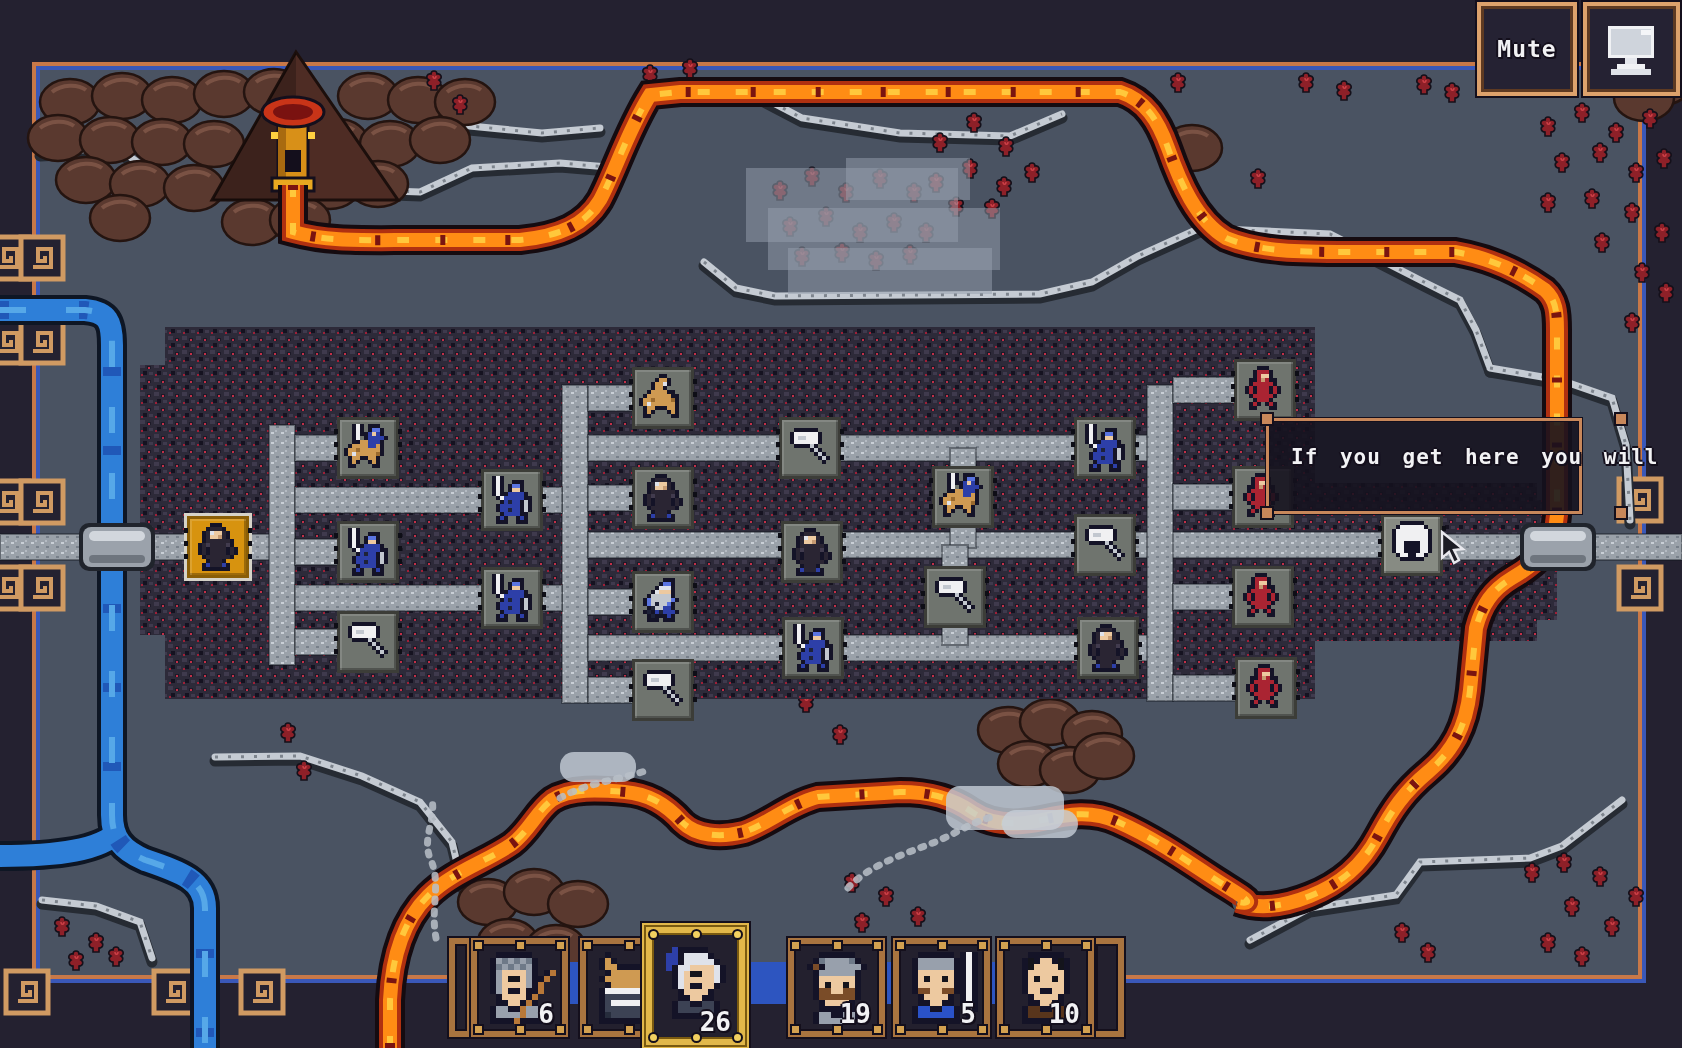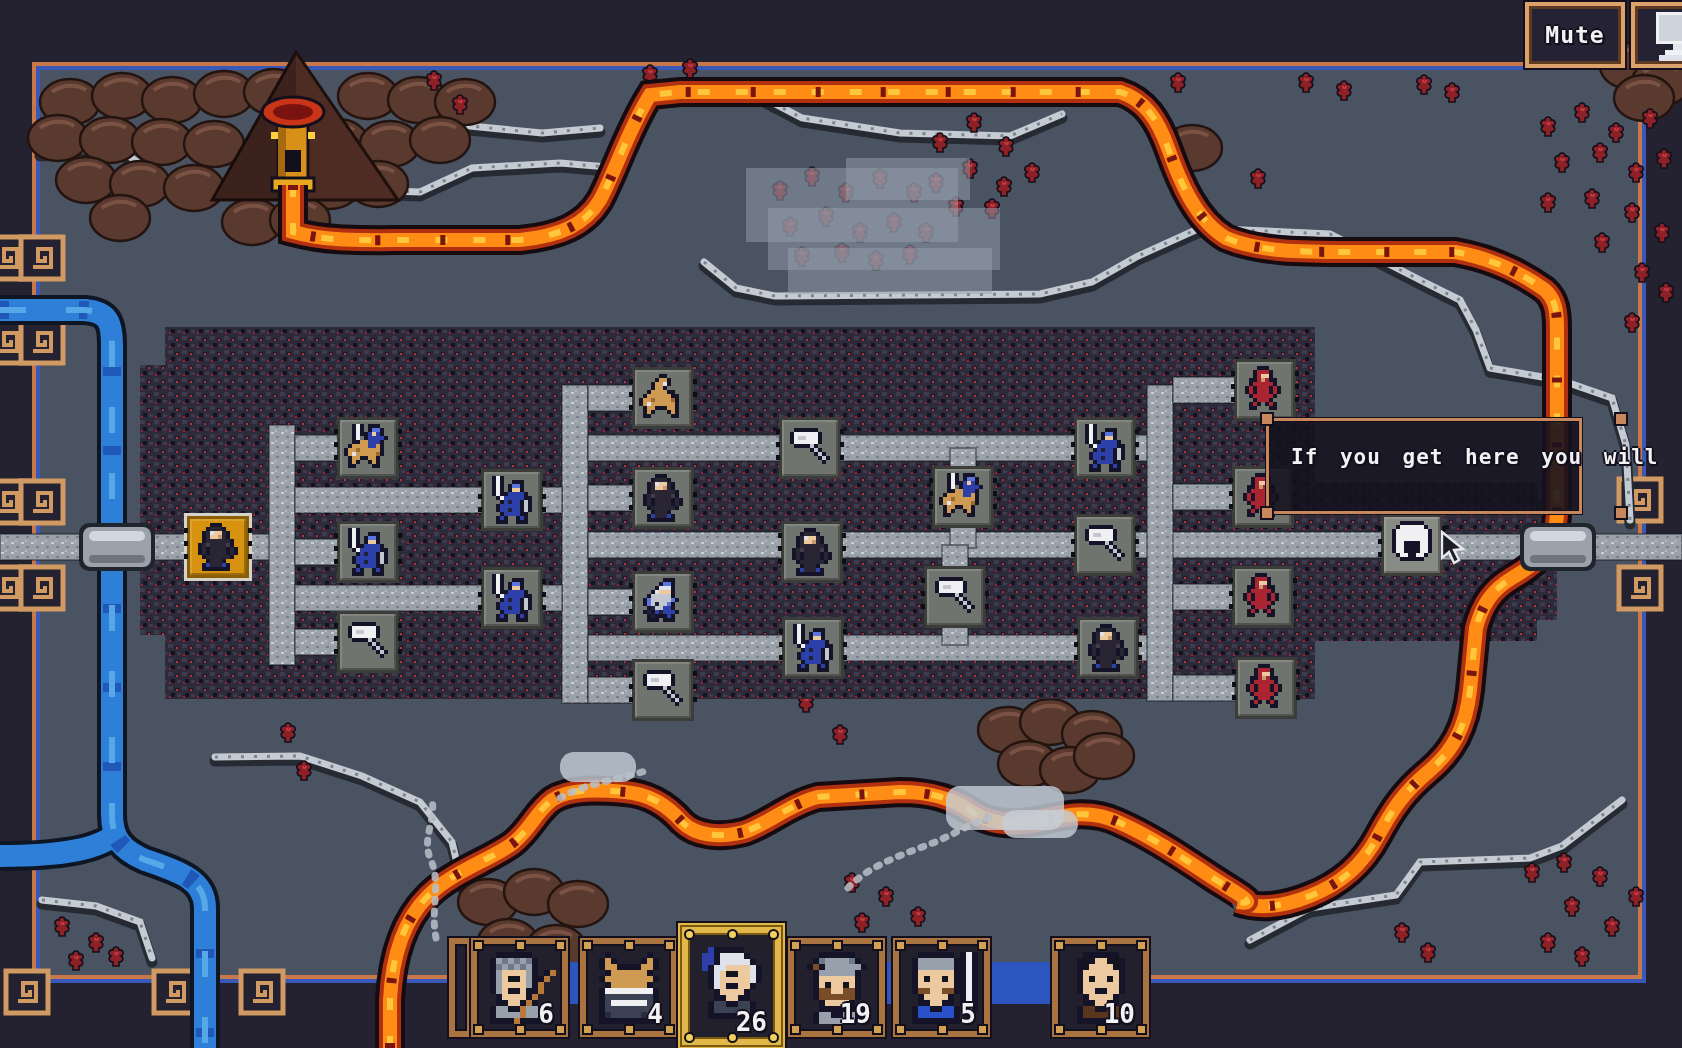--- a/index.html
+++ b/index.html
@@ -18,23 +18,23 @@
   .node::after{right:-6px;}
   .node.start{background:#d7930f;border-color:#8a5e06;outline:3px solid #d6d3c8;}
   .node.end{background:#878b83;}
   
   .tooltip{position:absolute;background:rgba(20,17,30,.88);border:3px solid #c8875a;
            box-shadow:0 0 0 1px #140f1c, inset 0 0 0 1px #140f1c;box-sizing:border-box;
            padding:18px 20px 10px 22px;z-index:40;}
   .tooltip .tl{font-size:21px;line-height:37px;letter-spacing:1px;word-spacing:8px;white-space:nowrap;}
   .tt-knob{position:absolute;width:14px;height:14px;background:#c8875a;border:2px solid #140f1c;box-sizing:border-box;z-index:41;}
   
-  .tr-btn{position:absolute;top:2px;height:66px;background:#252233;border:4px solid #dda26c;
+  .tr-btn{position:absolute;top:2px;height:94px;background:#252233;border:4px solid #dda26c;
           box-shadow:inset 0 0 0 3px #5e3a22,0 0 0 2px #140f1c;box-sizing:border-box;z-index:50;
-          display:flex;align-items:center;justify-content:center;margin-left:48px;}
+          display:flex;align-items:center;justify-content:center;}
   .mute-label{font-size:23px;letter-spacing:1px;}
   .monitor{position:relative;width:52px;height:46px;}
   .monitor .scr{position:absolute;left:2px;top:0;width:46px;height:32px;background:#cfd4dc;border:3px solid #f0f1f4;box-sizing:border-box;}
   .monitor .glint{position:absolute;right:7px;top:4px;width:10px;height:5px;background:#f4f5f8;}
   .monitor .neck{position:absolute;left:19px;top:32px;width:12px;height:6px;background:#e4e6ec;}
   .monitor .base1{position:absolute;left:11px;top:38px;width:28px;height:5px;background:#f0f1f4;}
   .monitor .base2{position:absolute;left:5px;top:43px;width:40px;height:6px;background:#dfe2e8;}
   
   .bar-strip{position:absolute;background:#2d55c0;z-index:58;}
   .pframe{position:absolute;top:938px;width:97px;height:99px;background:#23202e;
@@ -2331,21 +2331,21 @@
         <rect x="60" y="66" width="6" height="6" fill="#141327"></rect>
       </svg>
       <div class="knob" style="left: -4px; top: -4px;"></div>
       <div class="knob" style="right: -4px; top: -4px;"></div>
       <div class="knob" style="left: -4px; bottom: -4px;"></div>
       <div class="knob" style="right: -4px; bottom: -4px;"></div>
       <div class="knob" style="left: 50%; margin-left: -5px; top: -4px;"></div>
       <div class="knob" style="left: 50%; margin-left: -5px; bottom: -4px;"></div>
       <span class="pcount px">4</span>
     </div>
-    <div class="pframe sel" style="left: 682px;">
+    <div class="pframe sel" style="left: 646px;">
       <svg width="72" height="72" shape-rendering="crispEdges" class="psprite" style="position: absolute; left: 50%; top: 14px; transform: translateX(-50%);">
         <rect x="12" y="0" width="6" height="6" fill="#2d3fa8"></rect>
         <rect x="18" y="0" width="6" height="6" fill="#141327"></rect>
         <rect x="24" y="0" width="6" height="6" fill="#141327"></rect>
         <rect x="30" y="0" width="6" height="6" fill="#141327"></rect>
         <rect x="36" y="0" width="6" height="6" fill="#141327"></rect>
         <rect x="42" y="0" width="6" height="6" fill="#141327"></rect>
         <rect x="6" y="6" width="6" height="6" fill="#2d3fa8"></rect>
         <rect x="12" y="6" width="6" height="6" fill="#2d3fa8"></rect>
         <rect x="18" y="6" width="6" height="6" fill="#141327"></rect>
@@ -2671,21 +2671,21 @@
         <rect x="48" y="66" width="6" height="6" fill="#141327"></rect>
       </svg>
       <div class="knob" style="left: -4px; top: -4px;"></div>
       <div class="knob" style="right: -4px; top: -4px;"></div>
       <div class="knob" style="left: -4px; bottom: -4px;"></div>
       <div class="knob" style="right: -4px; bottom: -4px;"></div>
       <div class="knob" style="left: 50%; margin-left: -5px; top: -4px;"></div>
       <div class="knob" style="left: 50%; margin-left: -5px; bottom: -4px;"></div>
       <span class="pcount px">5</span>
     </div>
-    <div class="pframe" style="left: 1052px; text-align: center;">
+    <div class="pframe" style="left: 997px; text-align: center;">
       <svg width="72" height="72" shape-rendering="crispEdges" class="psprite" style="position: absolute; left: 50%; top: 8px; transform: translateX(-50%);">
         <rect x="18" y="0" width="6" height="6" fill="#141327"></rect>
         <rect x="24" y="0" width="6" height="6" fill="#141327"></rect>
         <rect x="30" y="0" width="6" height="6" fill="#141327"></rect>
         <rect x="36" y="0" width="6" height="6" fill="#141327"></rect>
         <rect x="42" y="0" width="6" height="6" fill="#141327"></rect>
         <rect x="48" y="0" width="6" height="6" fill="#141327"></rect>
         <rect x="12" y="6" width="6" height="6" fill="#141327"></rect>
         <rect x="18" y="6" width="6" height="6" fill="#14141c"></rect>
         <rect x="24" y="6" width="6" height="6" fill="#141327"></rect>

